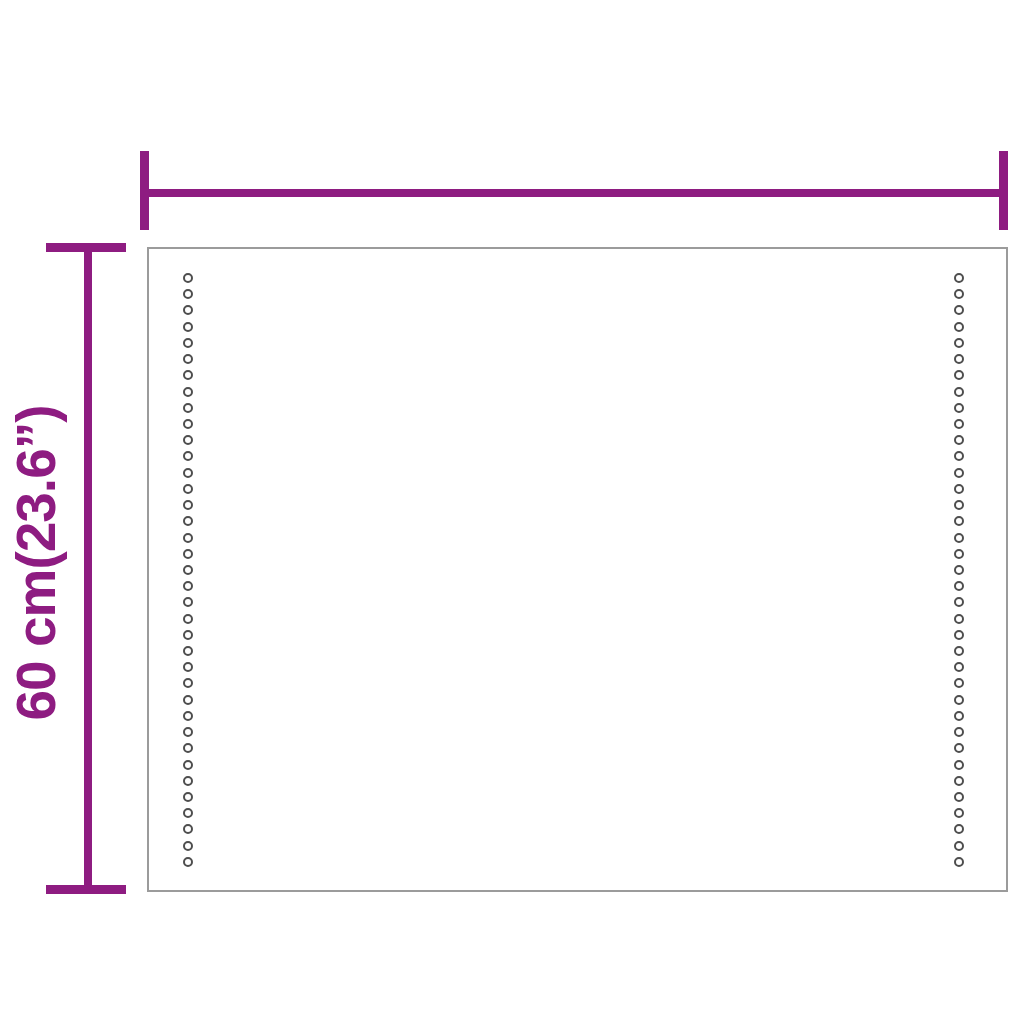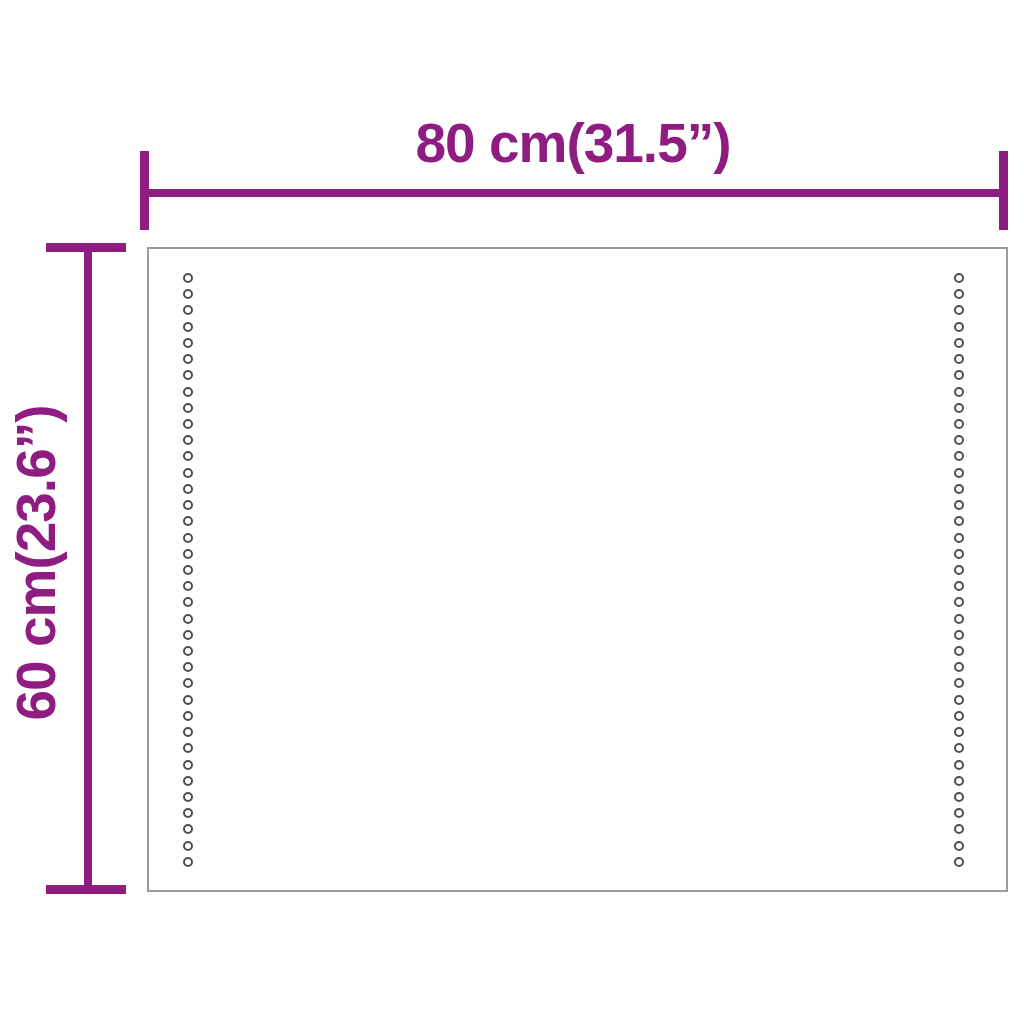--- a/index.html
+++ b/index.html
@@ -66,21 +66,20 @@
     border-radius:50%;
     background:#ffffff;
     flex:0 0 auto;
   }
 </style>
 </head>
 <body>
 
 <div class="canvas">
 
-  <div class="dim-label top">80 cm(31.5”)</div>
   <div class="dim-piece h-bar"></div>
   <div class="dim-piece h-cap-left"></div>
   <div class="dim-piece h-cap-right"></div>
 
   <div class="dim-label left">60 cm(23.6”)</div>
   <div class="dim-piece v-bar"></div>
   <div class="dim-piece v-cap-top"></div>
   <div class="dim-piece v-cap-bottom"></div>
 
   <div class="panel">

